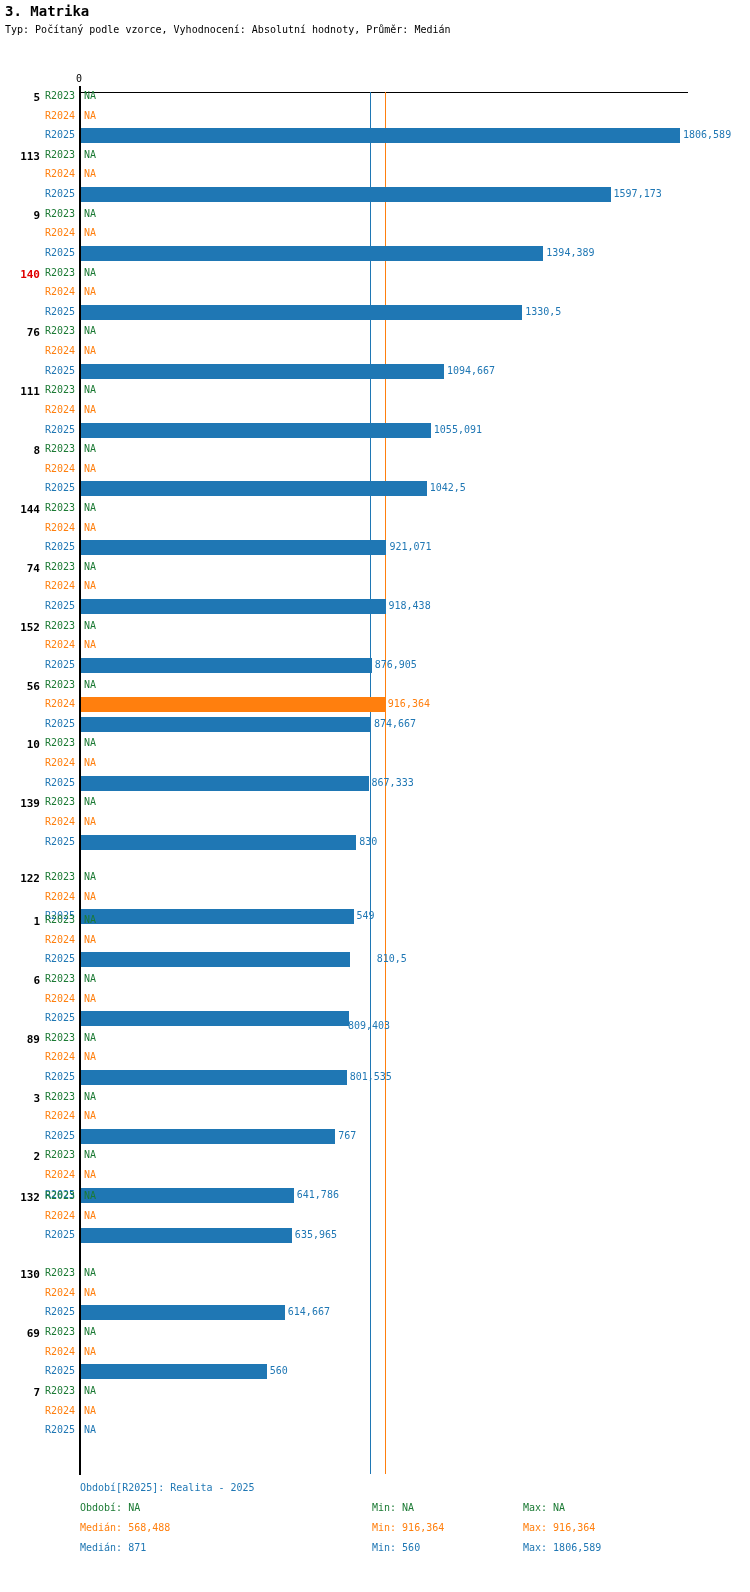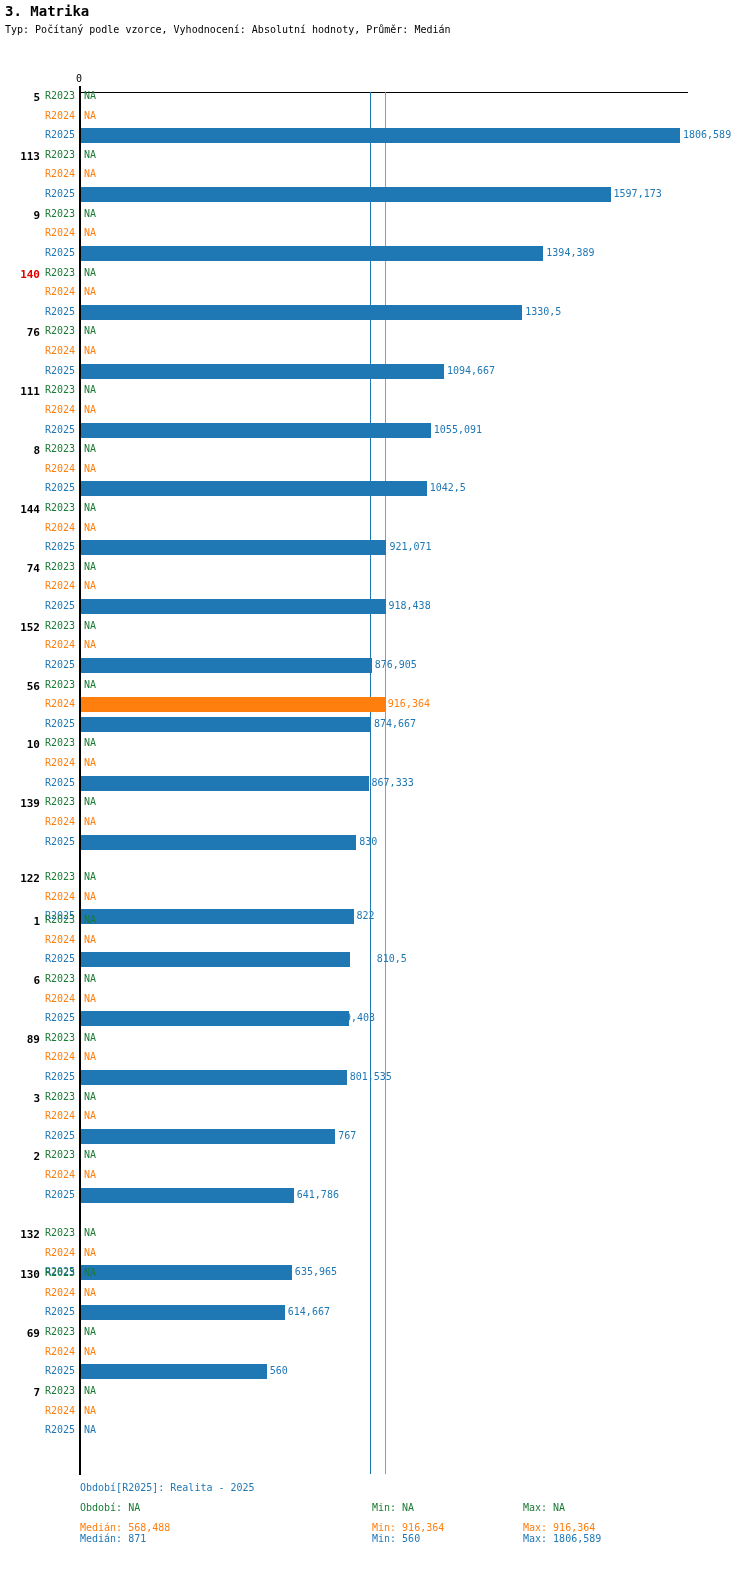--- a/index.html
+++ b/index.html
@@ -370,21 +370,21 @@
           <div class="srow-label c2023">R2023</div>
           <div class="bar-value c2023" style="left: 84px;">NA</div>
         </div>
         <div class="srow" style="top: 19.62px;">
           <div class="srow-label c2024">R2024</div>
           <div class="bar-value c2024" style="left: 84px;">NA</div>
         </div>
         <div class="srow" style="top: 39.24px;">
           <div class="srow-label c2025">R2025</div>
           <div class="bar b2025" style="width: 272.546px;"></div>
-          <div class="bar-value c2025" style="left: 356.546px;">822</div>
+          <div class="bar-value c2025" style="left: 356.546px;">549</div>
         </div>
       </div>
       <div class="group" style="top: 836.04px; height: 58.86px;">
         <div class="group-id">1</div>
         <div class="srow" style="top: 0px;">
           <div class="srow-label c2023">R2023</div>
           <div class="bar-value c2023" style="left: 84px;">NA</div>
         </div>
         <div class="srow" style="top: 19.62px;">
           <div class="srow-label c2024">R2024</div>
@@ -402,21 +402,21 @@
           <div class="srow-label c2023">R2023</div>
           <div class="bar-value c2023" style="left: 84px;">NA</div>
         </div>
         <div class="srow" style="top: 19.62px;">
           <div class="srow-label c2024">R2024</div>
           <div class="bar-value c2024" style="left: 84px;">NA</div>
         </div>
         <div class="srow" style="top: 39.24px;">
           <div class="srow-label c2025">R2025</div>
           <div class="bar b2025" style="width: 268.369px;"></div>
-          <div class="bar-value c2025" style="left: 333px;">809,403</div>
+          <div class="bar-value c2025" style="left: 348px; margin-top: 8px;">809,403</div>
         </div>
       </div>
       <div class="group" style="top: 953.76px; height: 58.86px;">
         <div class="group-id">89</div>
         <div class="srow" style="top: 0px;">
           <div class="srow-label c2023">R2023</div>
           <div class="bar-value c2023" style="left: 84px;">NA</div>
         </div>
         <div class="srow" style="top: 19.62px;">
           <div class="srow-label c2024">R2024</div>
@@ -453,21 +453,21 @@
         <div class="srow" style="top: 19.62px;">
           <div class="srow-label c2024">R2024</div>
           <div class="bar-value c2024" style="left: 84px;">NA</div>
         </div>
         <div class="srow" style="top: 39.24px;">
           <div class="srow-label c2025">R2025</div>
           <div class="bar b2025" style="width: 212.793px;"></div>
           <div class="bar-value c2025" style="left: 296.793px;">641,786</div>
         </div>
       </div>
-      <div class="group" style="top: 1149px; height: 58.86px;">
+      <div class="group" style="top: 1112px; height: 58.86px;">
         <div class="group-id">132</div>
         <div class="srow" style="top: 0px;">
           <div class="srow-label c2023">R2023</div>
           <div class="bar-value c2023" style="left: 84px;">NA</div>
         </div>
         <div class="srow" style="top: 19.62px;">
           <div class="srow-label c2024">R2024</div>
           <div class="bar-value c2024" style="left: 84px;">NA</div>
         </div>
         <div class="srow" style="top: 39.24px;">
@@ -533,18 +533,18 @@
     <div class="legend-row" style="top: 40px;">
       <div class="legend-cell lc1" style="color: rgb(27, 122, 52);">Období: NA</div>
       <div class="legend-cell lc2" style="color: rgb(27, 122, 52);">Min: NA</div>
       <div class="legend-cell lc3" style="color: rgb(27, 122, 52);">Max: NA</div>
     </div>
     <div class="legend-row" style="top: 60px;">
       <div class="legend-cell lc1" style="color: rgb(255, 127, 14);">Medián: 568,488</div>
       <div class="legend-cell lc2" style="color: rgb(255, 127, 14);">Min: 916,364</div>
       <div class="legend-cell lc3" style="color: rgb(255, 127, 14);">Max: 916,364</div>
     </div>
-    <div class="legend-row" style="top: 71px;">
+    <div class="legend-row" style="top: 80px;">
       <div class="legend-cell lc1" style="color: rgb(31, 119, 180);">Medián: 871</div>
       <div class="legend-cell lc2" style="color: rgb(31, 119, 180);">Min: 560</div>
       <div class="legend-cell lc3" style="color: rgb(31, 119, 180);">Max: 1806,589</div>
     </div>
   </div>
 
 </body></html>

